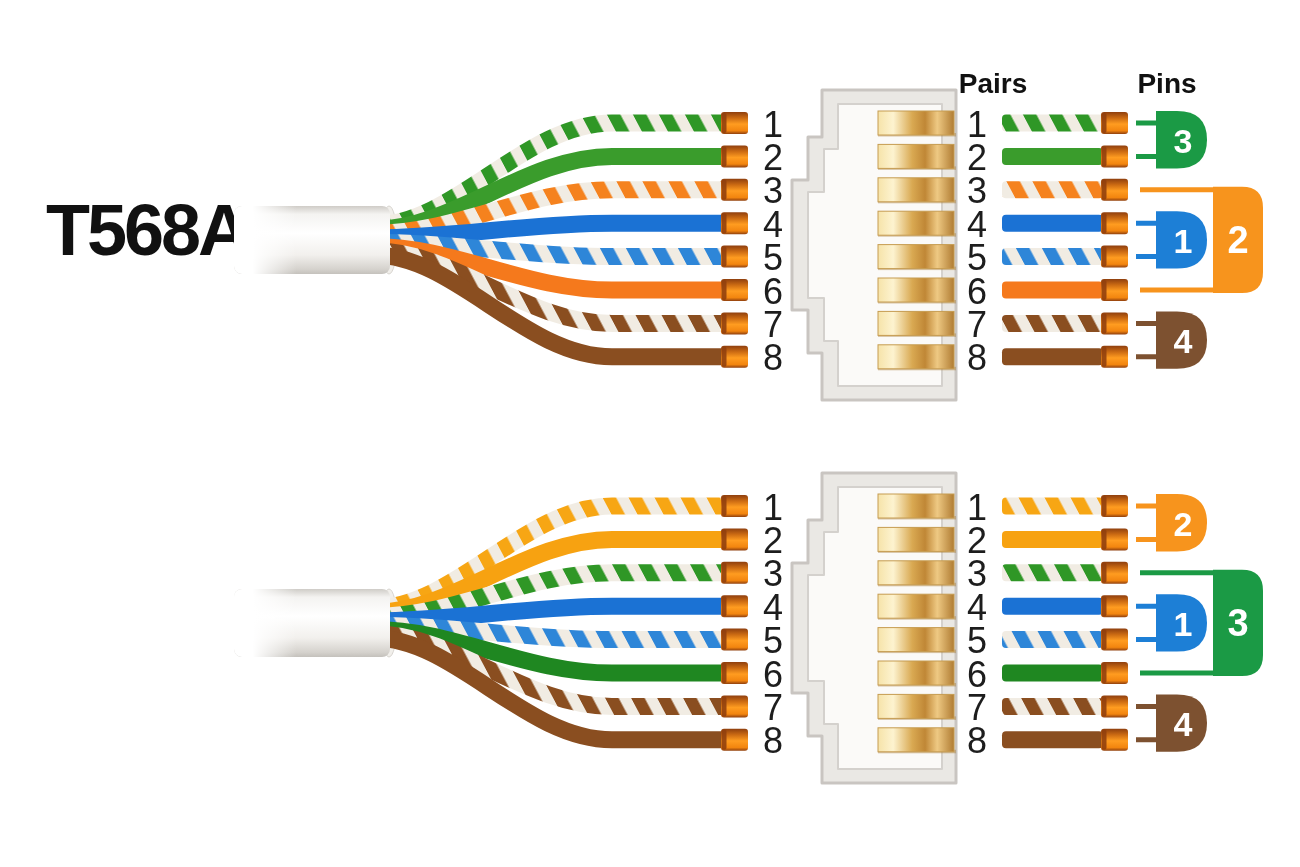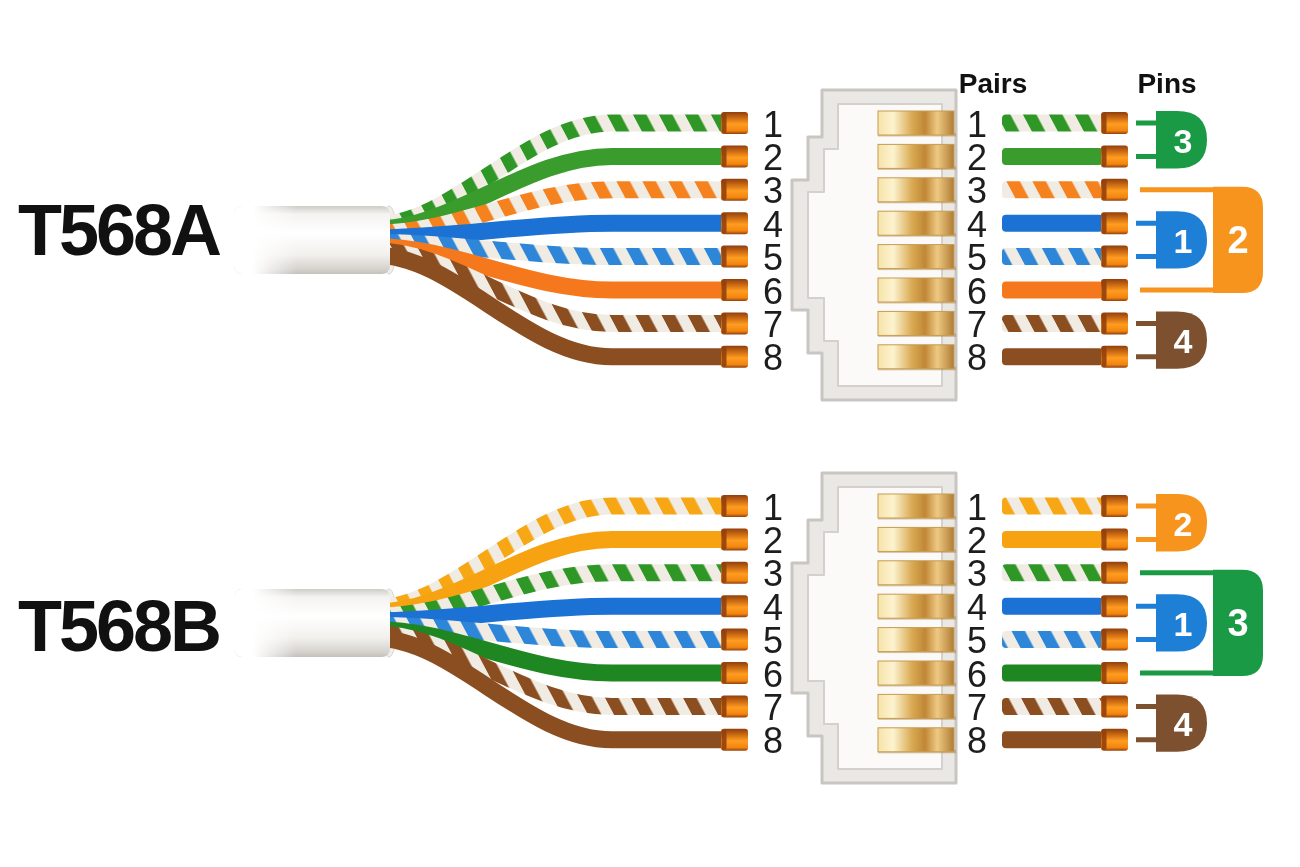--- a/index.html
+++ b/index.html
@@ -1,32 +1,31 @@
 <!DOCTYPE html>
 <html><head>
 <meta charset="utf-8">
 <style>
   html,body{margin:0;padding:0;background:#ffffff;}
   #canvas{position:relative;width:1300px;height:867px;background:#ffffff;overflow:hidden;
           font-family:"Liberation Sans", sans-serif;}
   #gfx{position:absolute;left:0;top:0;}
-  .title{position:absolute;left:18px;font-weight:800;font-size:72px;letter-spacing:-3px;
+  .title{position:absolute;left:46px;font-weight:800;font-size:72px;letter-spacing:-3px;
          color:#111;line-height:1;font-family:"Liberation Sans", sans-serif;text-align:center;}
   #title-a{top:194px;}
   #title-b{top:590px;}
   .hdr{position:absolute;transform:translateX(-50%);font-weight:700;font-size:28px;color:#111;}
   #hdr-pins{left:993px;top:68px;}
   #hdr-pairs{left:1167px;top:68px;}
 </style>
 </head>
 <body>
 
 <div id="canvas">
   <div id="title-a" class="title">T568A</div>
-  <div id="title-b" class="title">T568B</div>
   <div id="hdr-pins" class="hdr">Pairs</div>
   <div id="hdr-pairs" class="hdr">Pins</div>
 <svg id="gfx" width="1300" height="867" viewBox="0 0 1300 867">
       <defs>
         <linearGradient id="gold" x1="0" y1="0" x2="1" y2="0">
           <stop offset="0" stop-color="#f6e3a9" stop-opacity="1"></stop>
           <stop offset="0.2" stop-color="#fdf3d0" stop-opacity="1"></stop>
           <stop offset="0.45" stop-color="#d9a952" stop-opacity="1"></stop>
           <stop offset="0.62" stop-color="#c08736" stop-opacity="1"></stop>
           <stop offset="0.78" stop-color="#eec983" stop-opacity="1"></stop>

